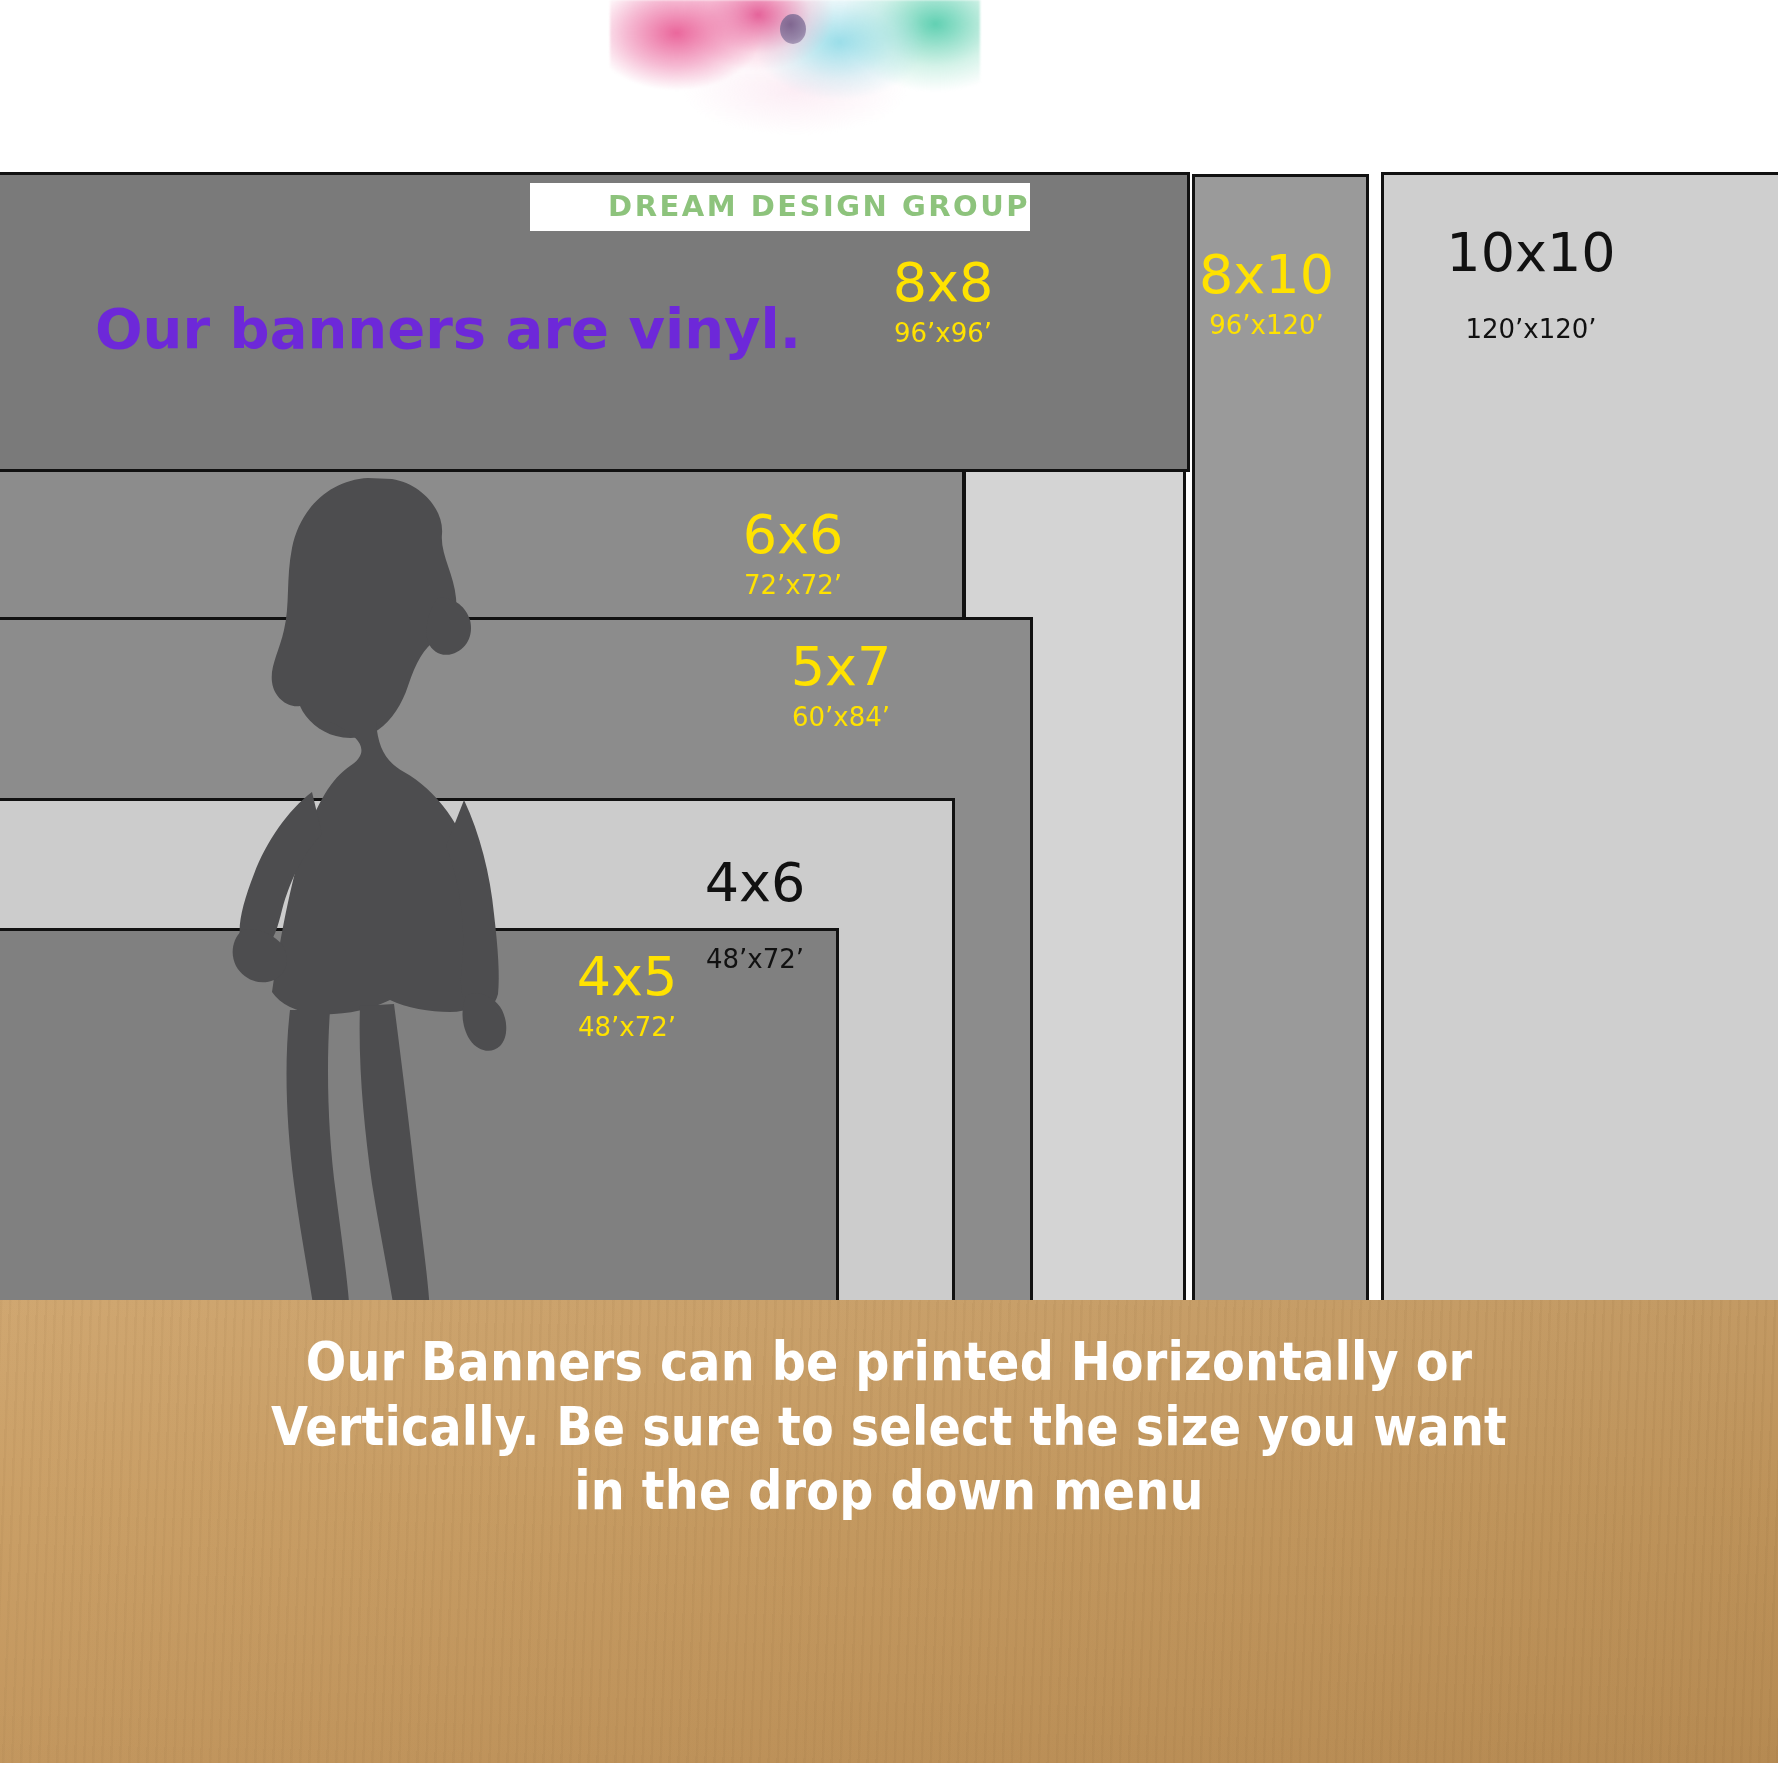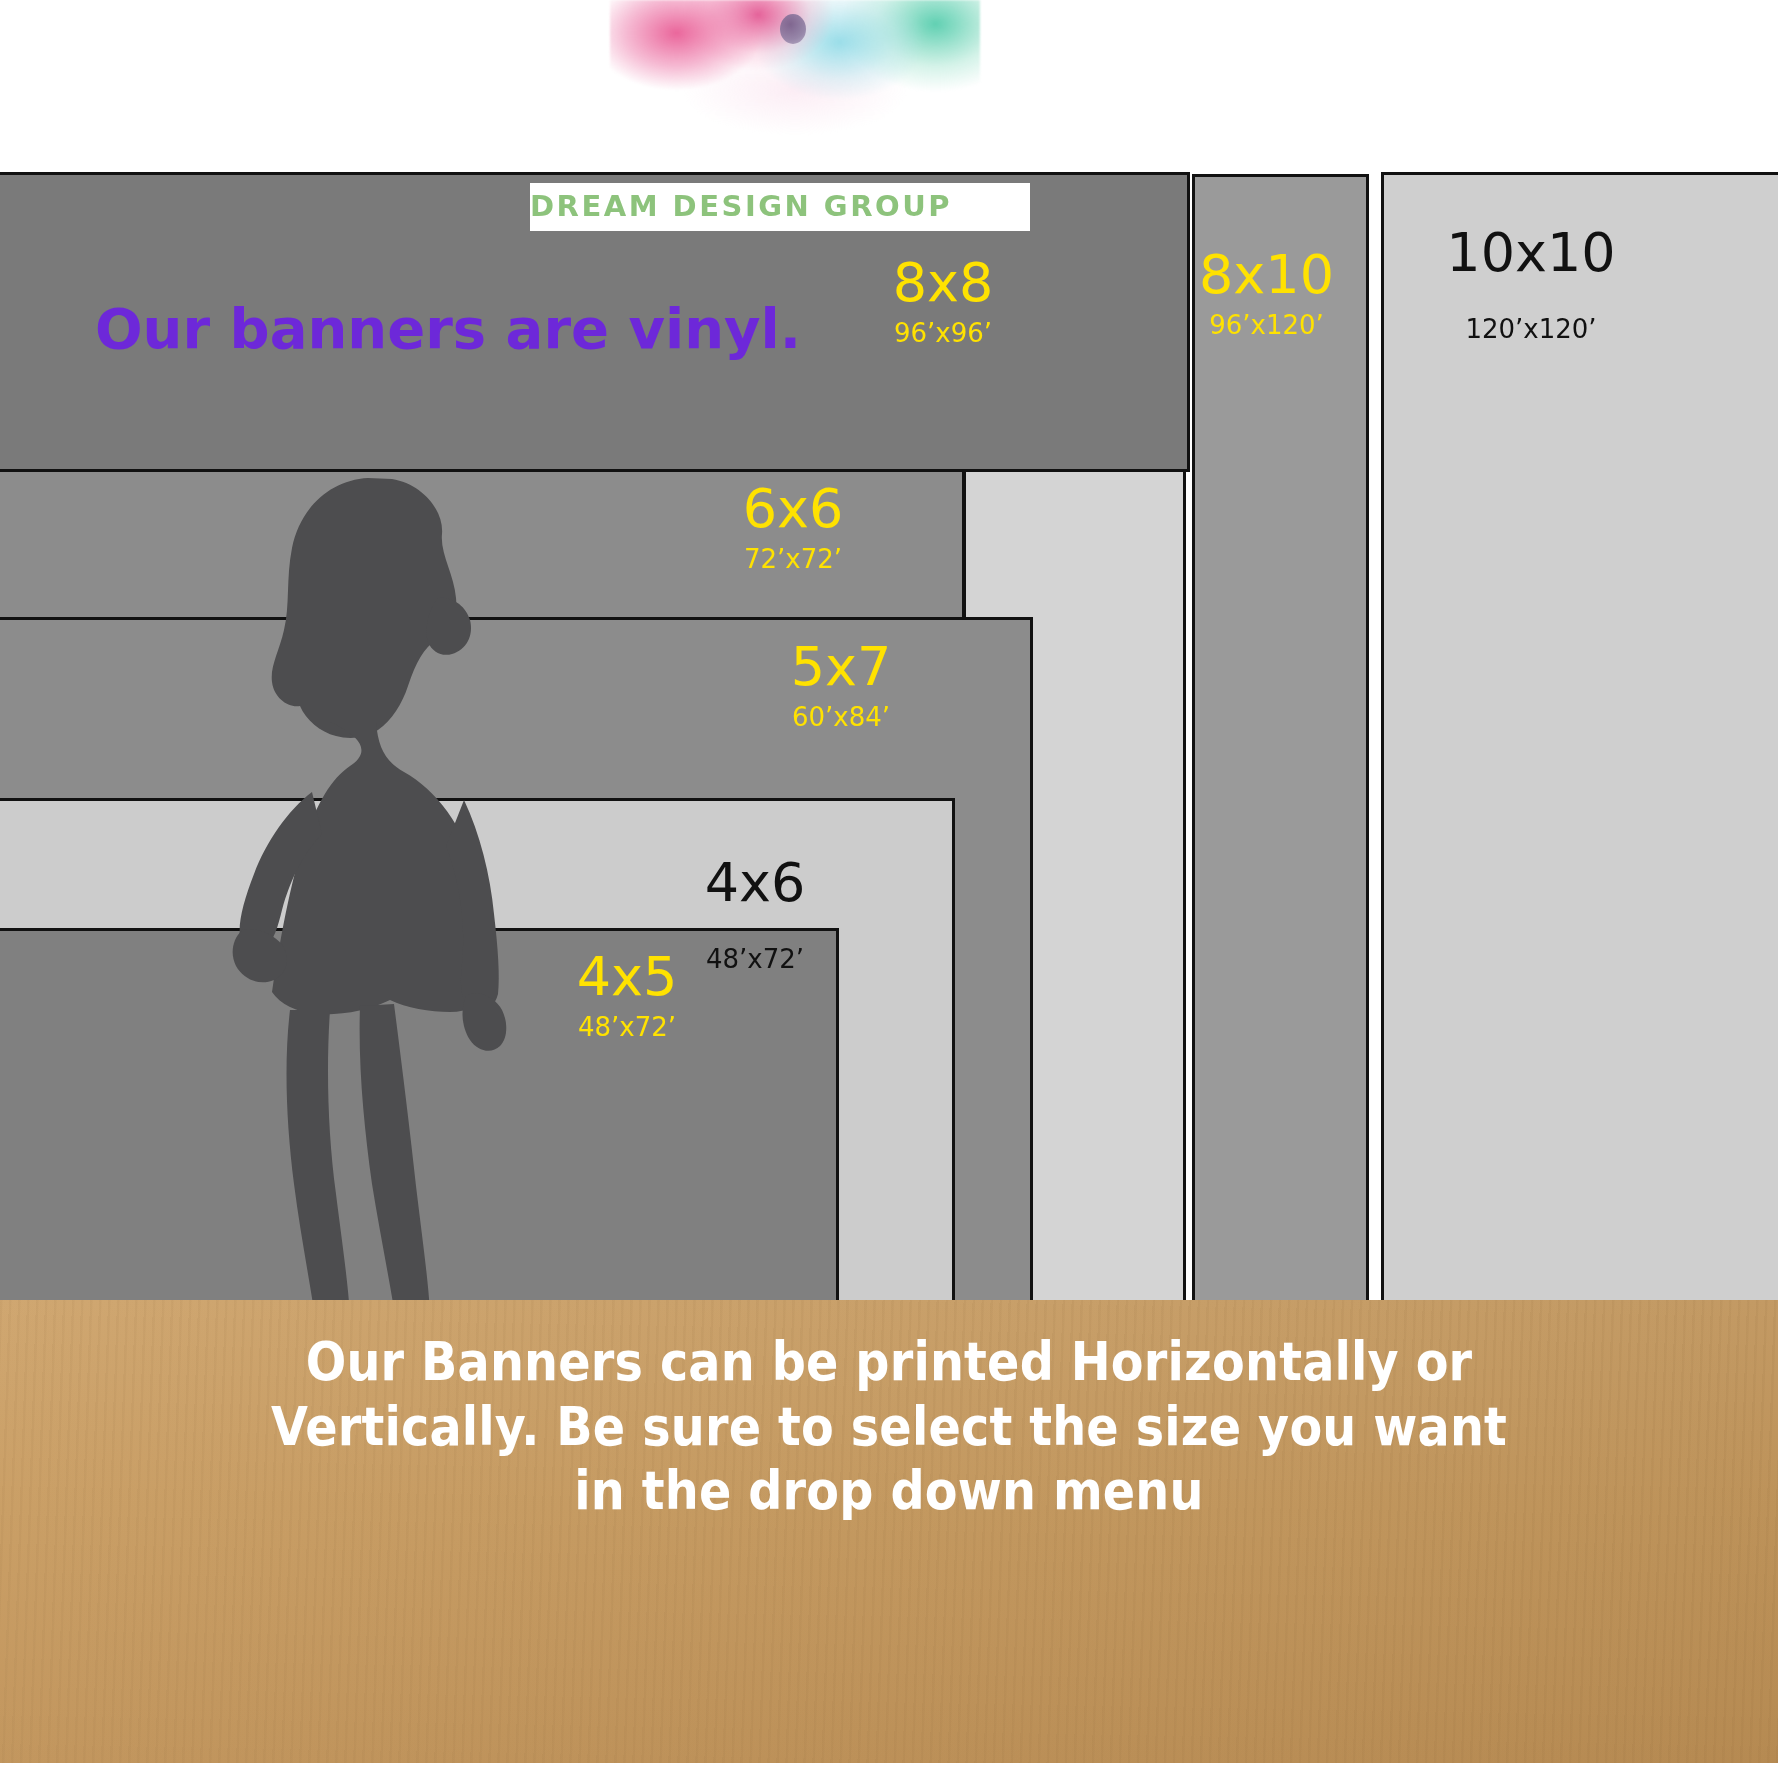--- a/index.html
+++ b/index.html
@@ -19,21 +19,21 @@
       radial-gradient(ellipse 120px 80px at 18% 22%, rgba(233,94,150,.95) 0%, rgba(238,130,175,.55) 42%, rgba(255,255,255,0) 72%),
       radial-gradient(ellipse 95px 70px at 40% 10%, rgba(224,70,135,.85) 0%, rgba(245,170,200,.35) 55%, rgba(255,255,255,0) 80%),
       radial-gradient(ellipse 110px 75px at 62% 28%, rgba(120,210,225,.75) 0%, rgba(175,225,235,.35) 50%, rgba(255,255,255,0) 78%),
       radial-gradient(ellipse 120px 85px at 88% 16%, rgba(70,200,165,.85) 0%, rgba(150,225,200,.4) 50%, rgba(255,255,255,0) 80%),
       radial-gradient(ellipse 150px 60px at 50% 60%, rgba(250,225,238,.6) 0%, rgba(255,255,255,0) 75%);
     filter:blur(1.2px);
   }
   #logo-dot{position:absolute;left:250px;top:14px;width:26px;height:30px;border-radius:50%;
     background:radial-gradient(circle at 40% 35%, #6f5a86 0%, #8b7aa0 60%, #b0a4be 100%);opacity:.85;filter:blur(.6px);}
   #logo-text{
-    position:absolute;left:0;top:183px;width:500px;text-align:left;
+    position:absolute;left:0;top:183px;width:500px;text-align:right;
     font-size:29px;letter-spacing:2.5px;font-weight:700;color:#8dc37c;
     font-family:"DejaVu Sans", sans-serif;
     background:#ffffff;padding:6px 0 8px 0;white-space:nowrap;
   }
 
   
   .banner{position:absolute;box-sizing:border-box;border:3px solid #111;}
   .lbl{position:absolute;text-align:center;line-height:1;white-space:nowrap;}
   .lbl .big{display:block;font-size:54px;font-weight:400;font-family:"DejaVu Sans", sans-serif;}
   .lbl .sml{display:block;font-size:26px;margin-top:10px;font-family:"DejaVu Sans", sans-serif;}
@@ -95,21 +95,21 @@
   <div class="lbl yellow" style="left:1192px;top:248px;width:149px;z-index:50;">
     <span class="big">8x10</span>
     <span class="sml">96’x120’</span>
   </div>
 
   <div class="lbl black" style="left:1386px;top:190px;width:290px;z-index:50;">
     <span class="big">10x10</span>
     <span class="sml">120’x120’</span>
   </div>
 
-  <div class="lbl yellow" style="left:678px;top:482px;width:230px;z-index:50;">
+  <div class="lbl yellow" style="left:678px;top:508px;width:230px;z-index:50;">
     <span class="big">6x6</span>
     <span class="sml">72’x72’</span>
   </div>
 
 
   <div class="lbl yellow" style="left:726px;top:640px;width:230px;z-index:50;">
     <span class="big">5x7</span>
     <span class="sml">60’x84’</span>
   </div>
 

